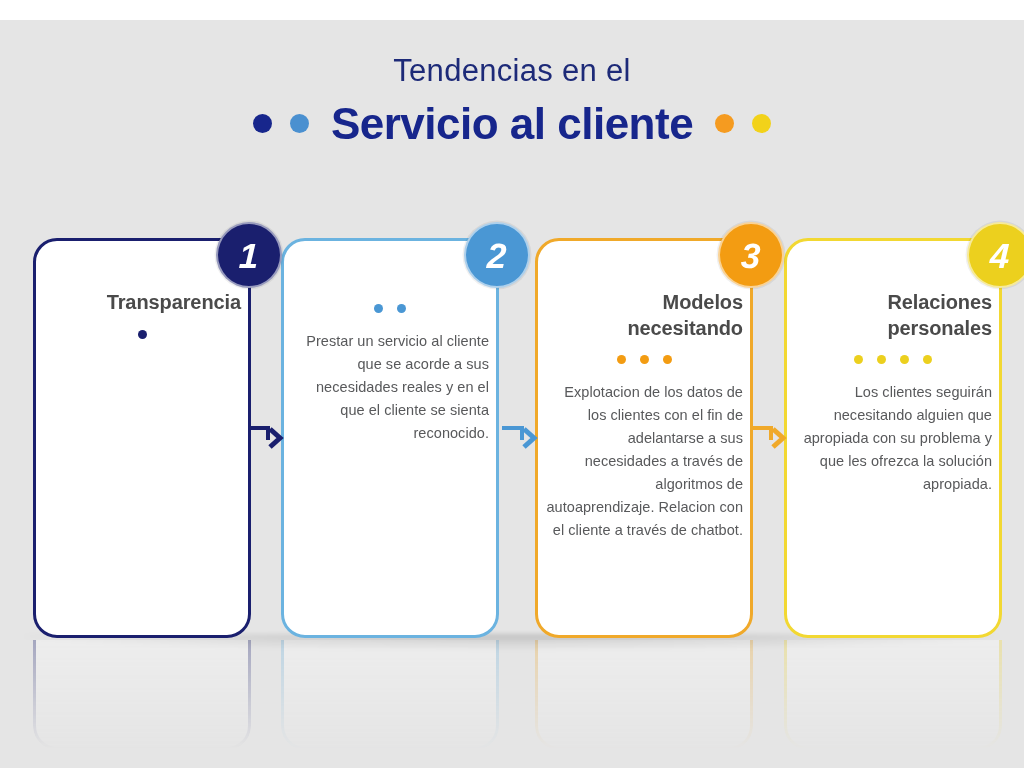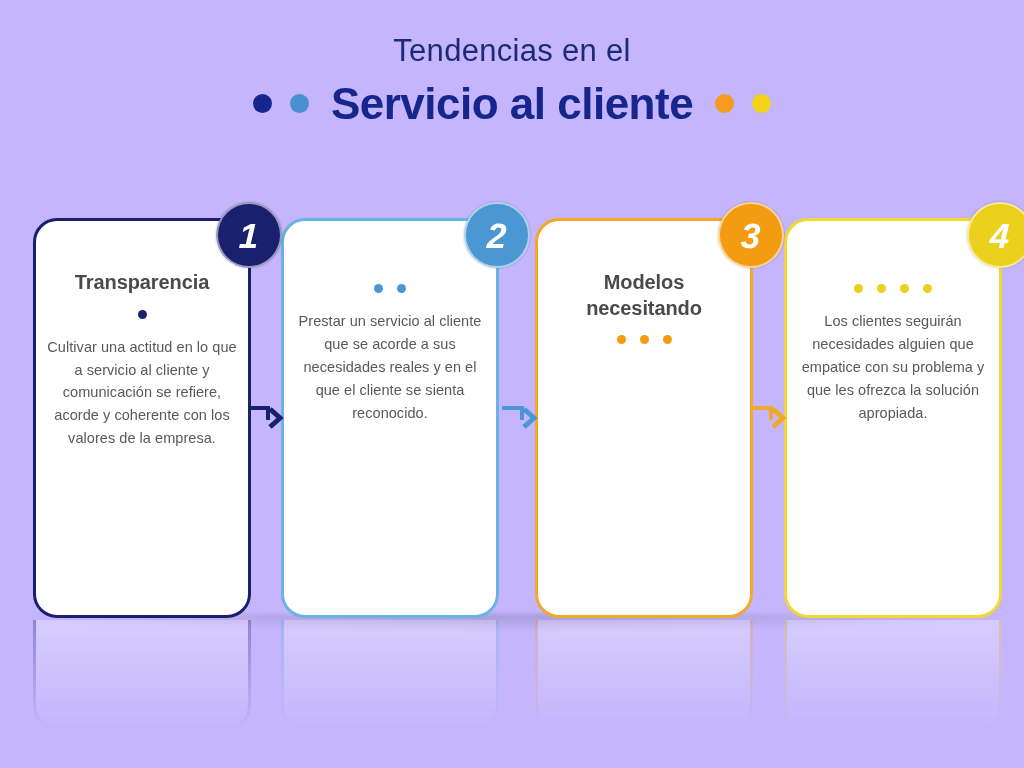--- a/index.html
+++ b/index.html
@@ -11,21 +11,22 @@
     width: 1024px;
     height: 768px;
     overflow: hidden;
     font-family: "Liberation Sans", sans-serif;
     position: relative;
   }
 
   #infographic {
     position: absolute;
     inset: 0;
-    background: #c4b5fd;
+    background: #e5e5e5;
+    margin-top: 20px;
   }
 
   
   .header {
     position: absolute;
     top: 32px;
     left: 0;
     width: 1024px;
     text-align: center;
   }
@@ -92,21 +93,21 @@
     border-width: 3px;
     border-radius: 24px;
     background: #ffffff;
   }
 
   .card-content {
     position: absolute;
     top: 52px;
     left: 4px;
     right: 4px;
-    text-align: center;
+    text-align: right;
     padding: 0 6px;
   }
   .card-title {
     font-size: 20px;
     font-weight: bold;
     color: #4a4a4a;
     line-height: 1.28;
     letter-spacing: -0.1px;
   }
   .card-dots {
@@ -241,21 +242,20 @@
     <div class="card-wrap c0">
       <div class="card-box" style="border-color: rgb(26, 31, 110);"></div>
       <div class="badge" style="background: rgb(26, 31, 110);">
         <span class="badge-num">1</span>
       </div>
       <div class="card-content">
         <div class="card-title">Transparencia</div>
         <div class="card-dots">
             <span class="cdot" style="background: rgb(26, 31, 110);"></span>
           </div>
-        <div class="card-desc">Cultivar una actitud en lo que a servicio al cliente y comunicación se refiere, acorde y coherente con los valores de la empresa.</div>
       </div>
     </div>
 
     <div class="card-wrap c1">
       <div class="card-box" style="border-color: rgb(107, 179, 224);"></div>
       <div class="badge" style="background: rgb(74, 151, 212);">
         <span class="badge-num">2</span>
       </div>
       <div class="card-content">
         <div class="card-dots">
@@ -271,36 +271,38 @@
       <div class="badge" style="background: rgb(243, 156, 18);">
         <span class="badge-num">3</span>
       </div>
       <div class="card-content">
         <div class="card-title">Modelos necesitando</div>
         <div class="card-dots">
             <span class="cdot" style="background: rgb(243, 156, 18);"></span>
             <span class="cdot" style="background: rgb(243, 156, 18);"></span>
             <span class="cdot" style="background: rgb(243, 156, 18);"></span>
           </div>
+        <div class="card-desc">Explotacion de los datos de los clientes con el fin de adelantarse a sus necesidades a través de algoritmos de autoaprendizaje. Relacion con el cliente a través de chatbot.</div>
       </div>
     </div>
 
     <div class="card-wrap c3">
       <div class="card-box" style="border-color: rgb(242, 216, 50);"></div>
       <div class="badge" style="background: rgb(236, 208, 30);">
         <span class="badge-num">4</span>
       </div>
       <div class="card-content">
+        <div class="card-title">Relaciones personales</div>
         <div class="card-dots">
             <span class="cdot" style="background: rgb(236, 208, 30);"></span>
             <span class="cdot" style="background: rgb(236, 208, 30);"></span>
             <span class="cdot" style="background: rgb(236, 208, 30);"></span>
             <span class="cdot" style="background: rgb(236, 208, 30);"></span>
           </div>
-        <div class="card-desc">Los clientes seguirán necesidades alguien que empatice con su problema y que les ofrezca la solución apropiada.</div>
+        <div class="card-desc">Los clientes seguirán necesitando alguien que apropiada con su problema y que les ofrezca la solución apropiada.</div>
       </div>
     </div>
 
   </div>
 
   <div class="arrow a0">
     <svg width="46" height="36" viewBox="0 0 46 36">
       <polyline points="4,10 22,10 22,20" fill="none" stroke-width="4" stroke-linecap="square" stroke="#1a1f6e"></polyline>
       <polyline points="24,11 34,20 24,29" fill="none" stroke-width="5" stroke-linecap="butt" stroke-linejoin="miter" stroke="#1a1f6e"></polyline>
     </svg>

